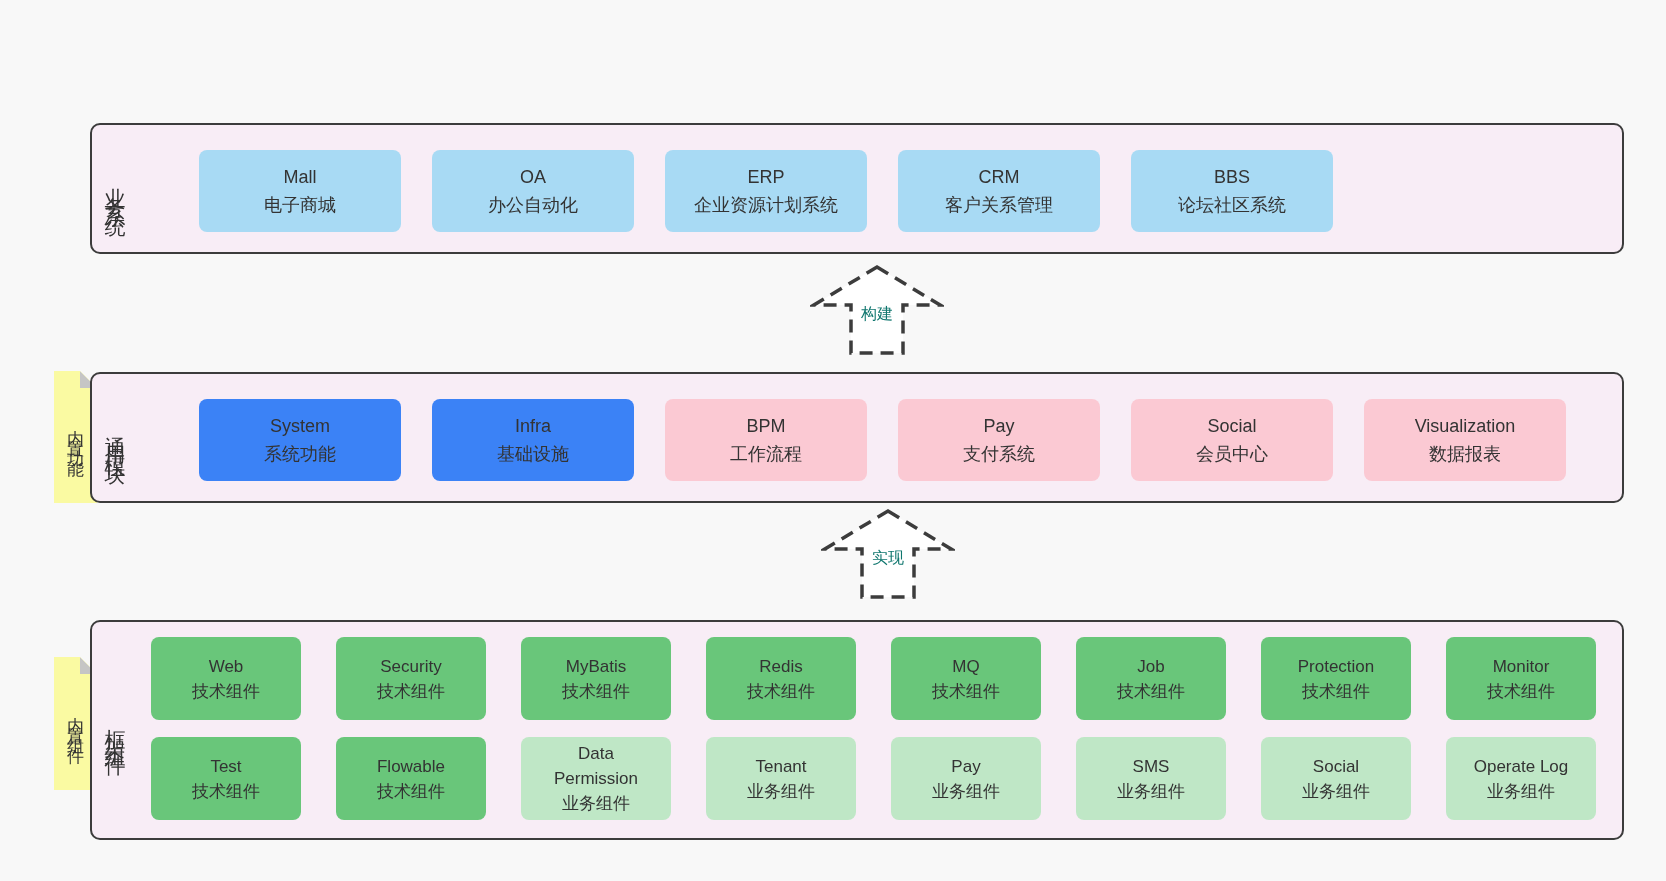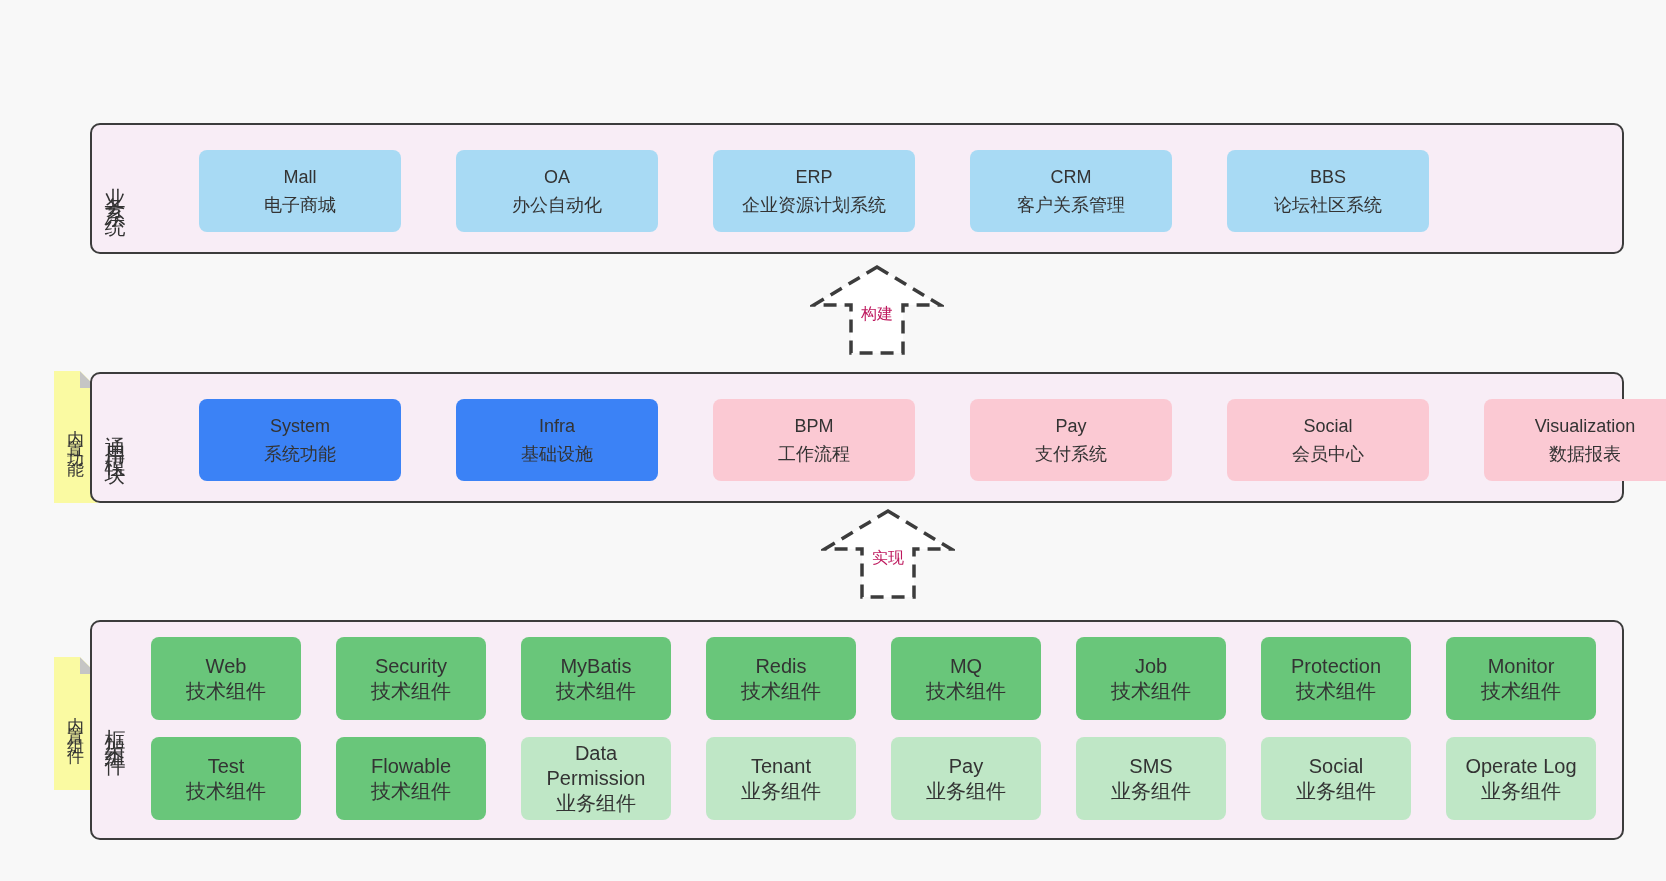--- a/index.html
+++ b/index.html
@@ -3,44 +3,44 @@
 <meta charset="utf-8">
 <style>
   html,body{margin:0;padding:0;background:#f8f8f8;}
   .canvas{position:relative;width:1666px;height:881px;background:#f8f8f8;overflow:hidden;
           font-family:"Liberation Sans","DejaVu Sans",sans-serif;color:#333;}
   .band{position:absolute;left:90px;width:1534px;background:#f8edf6;border:2px solid #3c3c3c;
         border-radius:10px;box-sizing:border-box;z-index:2;}
   .band-label{position:absolute;left:9px;top:0;height:100%;display:flex;align-items:center;}
   .band-label span{writing-mode:vertical-rl;font-size:21px;letter-spacing:9px;color:#333;}
   .box-row{position:absolute;display:flex;}
-  .row-main{left:61px;top:25px;gap:55px;padding-left:46px;}
+  .row-main{left:61px;top:25px;gap:31px;padding-left:46px;}
   .box{width:202px;height:82px;border-radius:8px;display:flex;flex-direction:column;
        justify-content:center;align-items:center;text-align:center;line-height:28px;font-size:18px;}
   .fx-row{left:59px;gap:35px;}
   .fx-row.r1{top:15px;}
   .fx-row.r2{top:115px;}
   .fx-box{width:150px;height:83px;border-radius:8px;display:flex;flex-direction:column;
-          justify-content:center;align-items:center;text-align:center;line-height:25px;font-size:20px;
+          justify-content:center;align-items:center;text-align:center;line-height:25px;font-size:17px;
           padding:0 14px;box-sizing:border-box;}
   .blue{background:#a8daf4;}
   .red{background:#3b82f6;}
   .pink{background:#fbc9d3;}
   .green{background:#69c67a;}
   .green-light{background:#bfe7c6;}
   .sticky{position:absolute;left:54px;width:43px;background:#fafaa2;z-index:1;
           clip-path:polygon(0 0,calc(100% - 17px) 0,100% 17px,100% 100%,0 100%);
           display:flex;align-items:center;justify-content:center;}
   .sticky .fold{position:absolute;top:0;right:0;width:17px;height:17px;background:#c5c5c5;
           clip-path:polygon(0 0,100% 100%,0 100%);}
   .sticky span{writing-mode:vertical-rl;font-size:17px;letter-spacing:10px;color:#333;}
   .arrow{position:absolute;width:134px;height:92px;z-index:3;}
   .arrow svg{display:block;}
   .arrow .arrow-label{position:absolute;left:50%;top:38px;transform:translateX(-50%);
-          background:#fff;font-size:16px;color:#be185d;padding:2px 3px;white-space:nowrap;}
+          background:#fff;font-size:16px;color:#0f766e;padding:2px 3px;white-space:nowrap;}
 </style>
 </head>
 <body>
 
 <div class="canvas">
 
   <div class="band" style="top:123px;height:131px;">
     <div class="band-label">
       <span>业务系统</span>
     </div>

